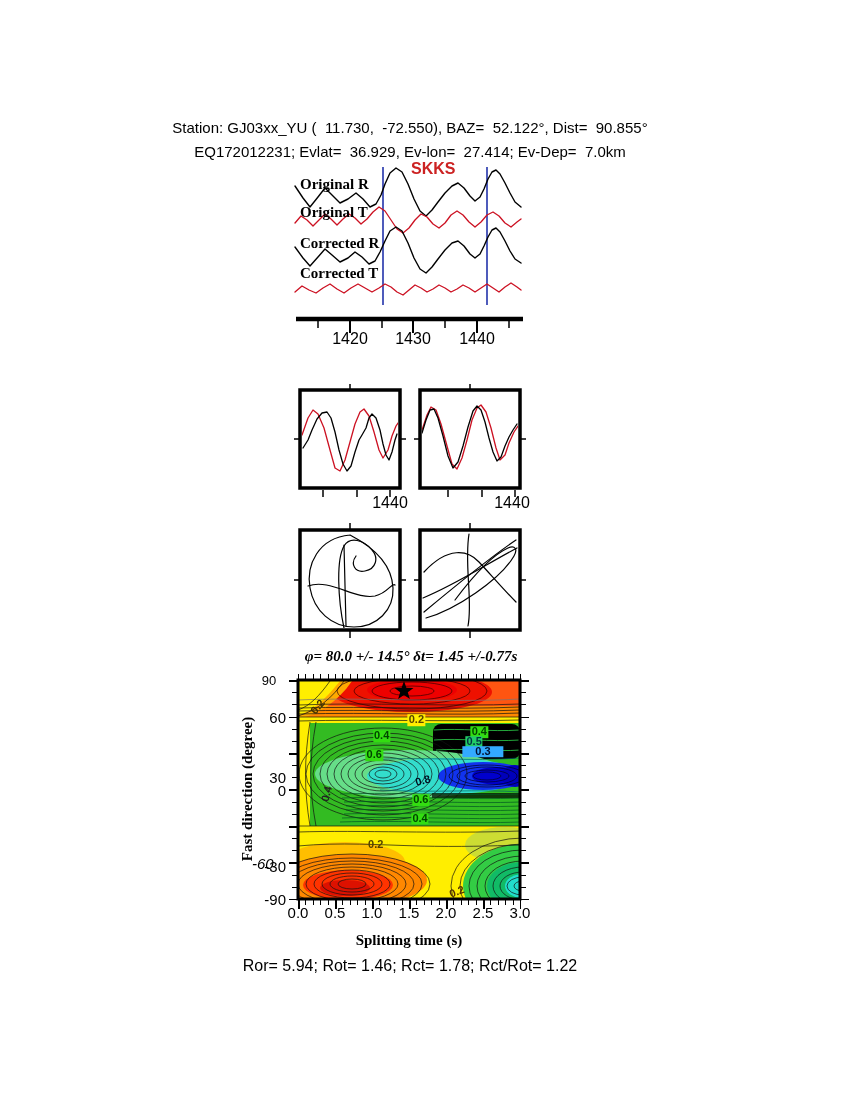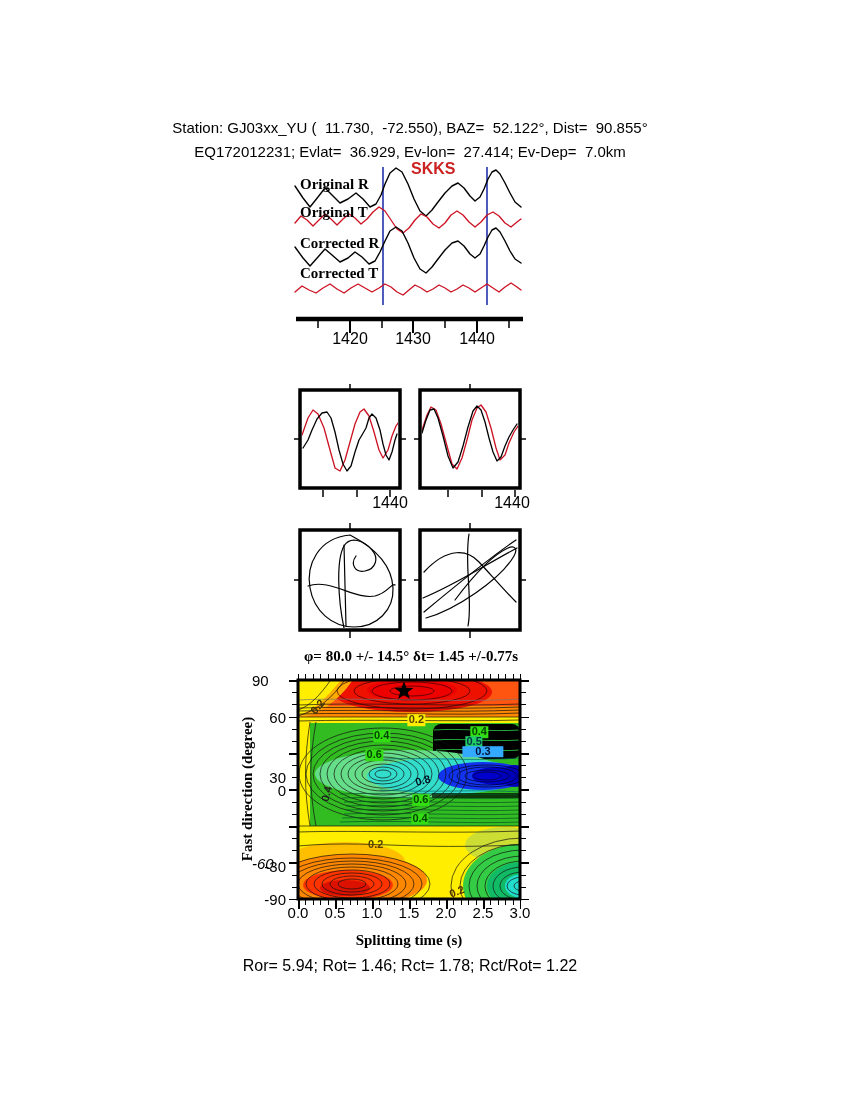--- a/index.html
+++ b/index.html
@@ -225,42 +225,42 @@
 
   <div class="tstrip xminor" style="left:298px;top:900px;width:223px;height:5px;"></div>
   <div class="tstrip xmajor" style="left:298px;top:900px;width:223px;height:9px;"></div>
   <div class="tstrip xminor" style="left:298px;top:674px;width:223px;height:5px;"></div>
   <div class="tstrip yminor" style="left:292px;top:680px;width:5px;height:220px;"></div>
   <div class="tstrip ymajor" style="left:289px;top:680px;width:8px;height:220px;"></div>
   <div class="tstrip yminor" style="left:521px;top:680px;width:5px;height:220px;"></div>
   <div class="tstrip ymajor" style="left:521px;top:680px;width:8px;height:220px;"></div>
 
   <div class="lab" style="left:411px;top:160px;font-size:16px;font-weight:600;color:#cc2222;">SKKS</div>
-  <div class="lab serifb" style="left:261px;width:300px;text-align:center;top:648px;font-size:15px;">φ= 80.0 +/- 14.5° δt= 1.45 +/-0.77s</div>
+  <div class="lab serifb" style="left:261px;width:300px;text-align:center;top:648px;font-size:15px;font-style:italic;">φ= 80.0 +/- 14.5° δt= 1.45 +/-0.77s</div>
   <div class="lab serifb" style="left:247px;top:789px;transform:translate(-50%,-50%) rotate(-90deg);font-size:15px;">Fast direction (degree)</div>
   <div class="lab serifb" style="left:259px;width:300px;text-align:center;top:932px;font-size:15px;">Splitting time (s)</div>
   <div class="lab" style="left:0;width:820px;text-align:center;top:957px;font-size:16px;">Ror= 5.94; Rot= 1.46; Rct= 1.78; Rct/Rot= 1.22</div>
 
 <div class="lab" style="left:300px;top:176px;font-size:15px;font-family:&quot;Liberation Serif&quot;,serif;font-weight:bold;">Original R</div>
     <div class="lab" style="left:300px;top:204px;font-size:15px;font-family:&quot;Liberation Serif&quot;,serif;font-weight:bold;">Original T</div>
     <div class="lab" style="left:300px;top:235px;font-size:15px;font-family:&quot;Liberation Serif&quot;,serif;font-weight:bold;">Corrected R</div>
     <div class="lab" style="left:300px;top:265px;font-size:15px;font-family:&quot;Liberation Serif&quot;,serif;font-weight:bold;">Corrected T</div>
     <div class="lab" style="left:350px;top:330px;font-size:16px;transform:translateX(-50%);">1420</div>
     <div class="lab" style="left:413px;top:330px;font-size:16px;transform:translateX(-50%);">1430</div>
     <div class="lab" style="left:477px;top:330px;font-size:16px;transform:translateX(-50%);">1440</div>
     <div class="lab" style="left:390px;top:494px;font-size:16px;transform:translateX(-50%);">1440</div>
     <div class="lab" style="left:512px;top:494px;font-size:16px;transform:translateX(-50%);">1440</div>
     <div class="lab" style="left:298px;top:904px;font-size:15px;transform:translateX(-50%);">0.0</div>
     <div class="lab" style="left:335px;top:904px;font-size:15px;transform:translateX(-50%);">0.5</div>
     <div class="lab" style="left:372px;top:904px;font-size:15px;transform:translateX(-50%);">1.0</div>
     <div class="lab" style="left:409px;top:904px;font-size:15px;transform:translateX(-50%);">1.5</div>
     <div class="lab" style="left:446px;top:904px;font-size:15px;transform:translateX(-50%);">2.0</div>
     <div class="lab" style="left:483px;top:904px;font-size:15px;transform:translateX(-50%);">2.5</div>
     <div class="lab" style="left:520px;top:904px;font-size:15px;transform:translateX(-50%);">3.0</div>
-    <div class="lab" style="left:252px;width:34px;text-align:left;top:680px;font-size:15px;transform:translateY(-50%);">90</div>
+    <div class="lab" style="left:252px;width:34px;text-align:center;top:680px;font-size:13px;transform:translateY(-50%);">90</div>
     <div class="lab" style="left:252px;width:34px;text-align:right;top:716.5px;font-size:15px;transform:translateY(-50%);">60</div>
     <div class="lab" style="left:252px;width:34px;text-align:right;top:753px;font-size:15px;transform:translateY(-50%);margin-top:24px;">30</div>
     <div class="lab" style="left:252px;width:34px;text-align:right;top:789.5px;font-size:15px;transform:translateY(-50%);">0</div>
     <div class="lab" style="left:252px;width:34px;text-align:right;top:866px;font-size:15px;transform:translateY(-50%);">-30</div>
     <div class="lab" style="left:252px;width:34px;text-align:left;top:862.5px;font-size:15px;transform:translateY(-50%);font-style:italic;">-60</div>
     <div class="lab" style="left:252px;width:34px;text-align:right;top:899px;font-size:15px;transform:translateY(-50%);">-90</div>
     <div class="lab" style="left:317.98px;top:706.76674px;transform:translate(-50%,-50%) rotate(-50deg);font-size:11px;font-weight:bold;line-height:1.05;padding:0 1px;background:transparent;color:#443300;">0.2</div>
     <div class="lab" style="left:416.4px;top:720.15011px;transform:translate(-50%,-50%) rotate(0deg);font-size:11px;font-weight:bold;line-height:1.05;padding:0 1px;background:#ffee00;color:#554400;">0.2</div>
     <div class="lab" style="left:381.62px;top:735.96682px;transform:translate(-50%,-50%) rotate(0deg);font-size:11px;font-weight:bold;line-height:1.05;padding:0 1px;background:#33dd11;color:#004400;">0.4</div>
     <div class="lab" style="left:374.22px;top:755.43354px;transform:translate(-50%,-50%) rotate(0deg);font-size:11px;font-weight:bold;line-height:1.05;padding:0 1px;background:#33dd11;color:#004400;">0.6</div>

